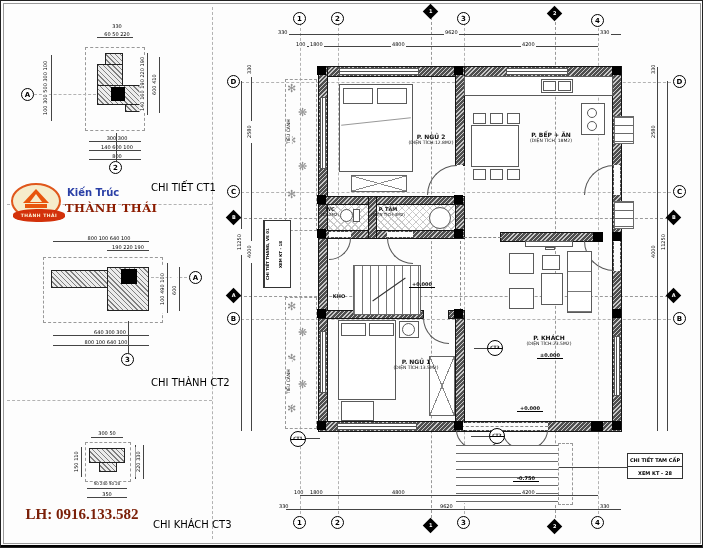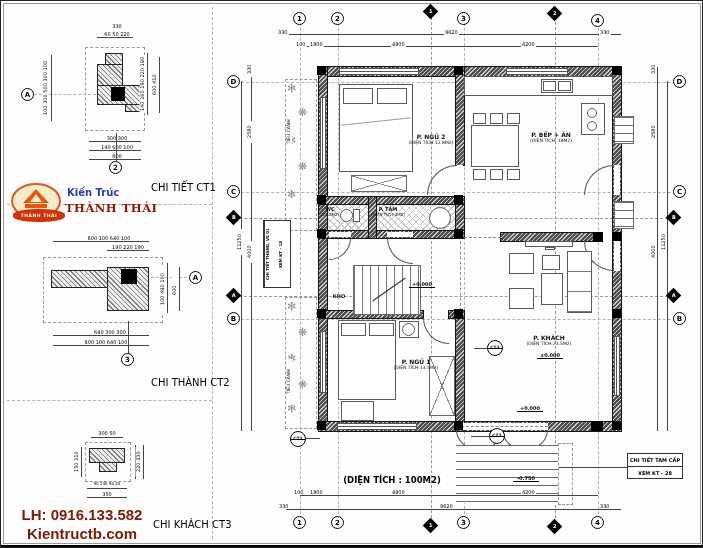--- a/index.html
+++ b/index.html
@@ -45,21 +45,21 @@
   .ctc{width:16px;height:16px;border:1px solid #000;border-radius:50%;
        background:linear-gradient(#000,#000) center/100% 1px no-repeat,#fff;
        font-size:4.5px;font-weight:bold;line-height:13px;text-align:center;}
   .notebox{border:1px solid #333;background:#fff;}
   .notetxt{font-size:5px;font-weight:bold;text-align:center;line-height:12px;white-space:nowrap;}
   .vnote{font-size:4px;font-weight:bold;background:#fff;writing-mode:vertical-rl;transform:rotate(180deg);
          text-align:center;white-space:nowrap;}
   .title-main{font-weight:bold;font-size:12.5px;color:#000;text-align:center;letter-spacing:-0.2px;white-space:nowrap;}
   .title-sub{font-weight:bold;font-size:8.5px;color:#000;text-align:center;white-space:nowrap;}
   .ctlabel{font-weight:normal;font-size:10px;color:#000;white-space:nowrap;}
-  .phone{font-family:Liberation Sans, sans-serif;font-weight:bold;font-size:15px;color:#7b2008;text-align:center;white-space:nowrap;}
+  .phone{font-family:Liberation Serif, serif;font-weight:bold;font-size:15px;color:#7b2008;text-align:center;white-space:nowrap;}
   .logo-top{font-weight:bold;font-size:10px;color:#2a3fa6;white-space:nowrap;}
   .logo-name{font-family:"DejaVu Serif",serif;font-weight:bold;font-size:11.5px;color:#8c1c00;letter-spacing:.5px;white-space:nowrap;}
   .oval{border:2px solid #e0571c;border-radius:50%;background:#f6eccb;}
   .banner{background:#d3310a;border-radius:45%;color:#fff7da;font-weight:bold;font-size:4.5px;line-height:13px;text-align:center;letter-spacing:.5px;}
   .tri{background:#e8550c;clip-path:polygon(50% 0,100% 100%,0 100%);}
   .bar{background:#e8550c;}
 </style>
 </head>
 <body>
 
@@ -138,21 +138,20 @@
   <div class="a vline" style="left:134px;top:444px;height:34px;"></div>
   <div class="a vline" style="left:142px;top:444px;height:34px;"></div>
   <div class="a dimv" style="left:135px;top:446px;height:30px;">220 330</div>
   <div class="a hline" style="left:86px;top:487px;width:40px;"></div>
   <div class="a hline" style="left:86px;top:496px;width:40px;"></div>
   <div class="a dim" style="left:82px;top:481px;width:48px;font-size:4px;">50 240 50 20</div>
   <div class="a dim" style="left:95px;top:490px;width:22px;">350</div>
   <div class="a ctlabel" style="left:152px;top:518px;">CHI KHÁCH CT3</div>
 
   <div class="a phone" style="left:6px;top:505px;width:150px;">LH: 0916.133.582</div>
-  <div class="a phone" style="left:6px;top:524px;width:150px;">Kientructb.com</div>
 
   <div class="a dashv" style="left:299px;top:22px;height:496px;"></div>
   <div class="a dashv" style="left:337px;top:22px;height:496px;"></div>
   <div class="a dashv" style="left:463px;top:22px;height:496px;"></div>
   <div class="a dashv" style="left:597px;top:22px;height:496px;"></div>
   <div class="a dashv" style="left:430px;top:16px;height:506px;border-color:#999;"></div>
   <div class="a dashv" style="left:554px;top:16px;height:506px;border-color:#999;"></div>
   <div class="a dashh" style="left:240px;top:81px;width:430px;"></div>
   <div class="a dashh" style="left:240px;top:191px;width:430px;"></div>
   <div class="a dashh" style="left:240px;top:318px;width:430px;"></div>
@@ -396,15 +395,14 @@
   <div class="a bub" style="left:672px;top:74px;">D</div>
   <div class="a bub" style="left:672px;top:184px;">C</div>
   <div class="a bub" style="left:672px;top:311px;">B</div>
   <div class="a dia" style="left:667px;top:211px;">
       <span>B</span>
     </div>
   <div class="a dia" style="left:667px;top:289px;">
       <span>A</span>
     </div>
 
-  <div class="a title-sub" style="left:296px;top:474px;width:190px;">(DIỆN TÍCH : 100M2)</div>
 
 </div>
 
 </body></html>

